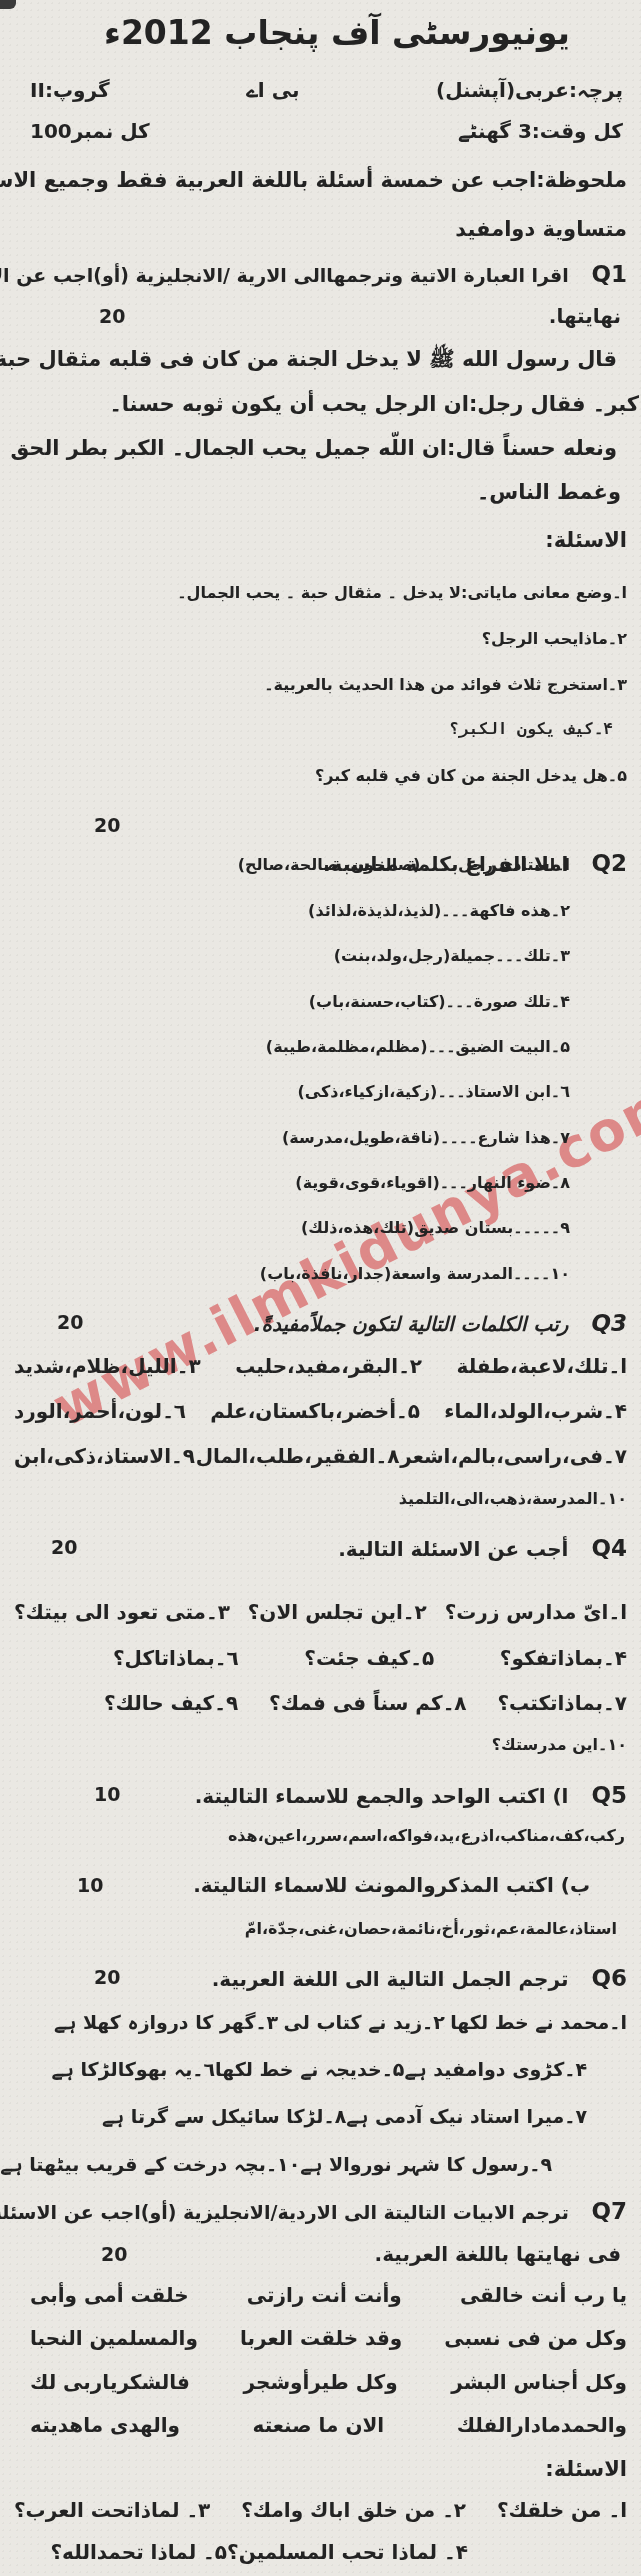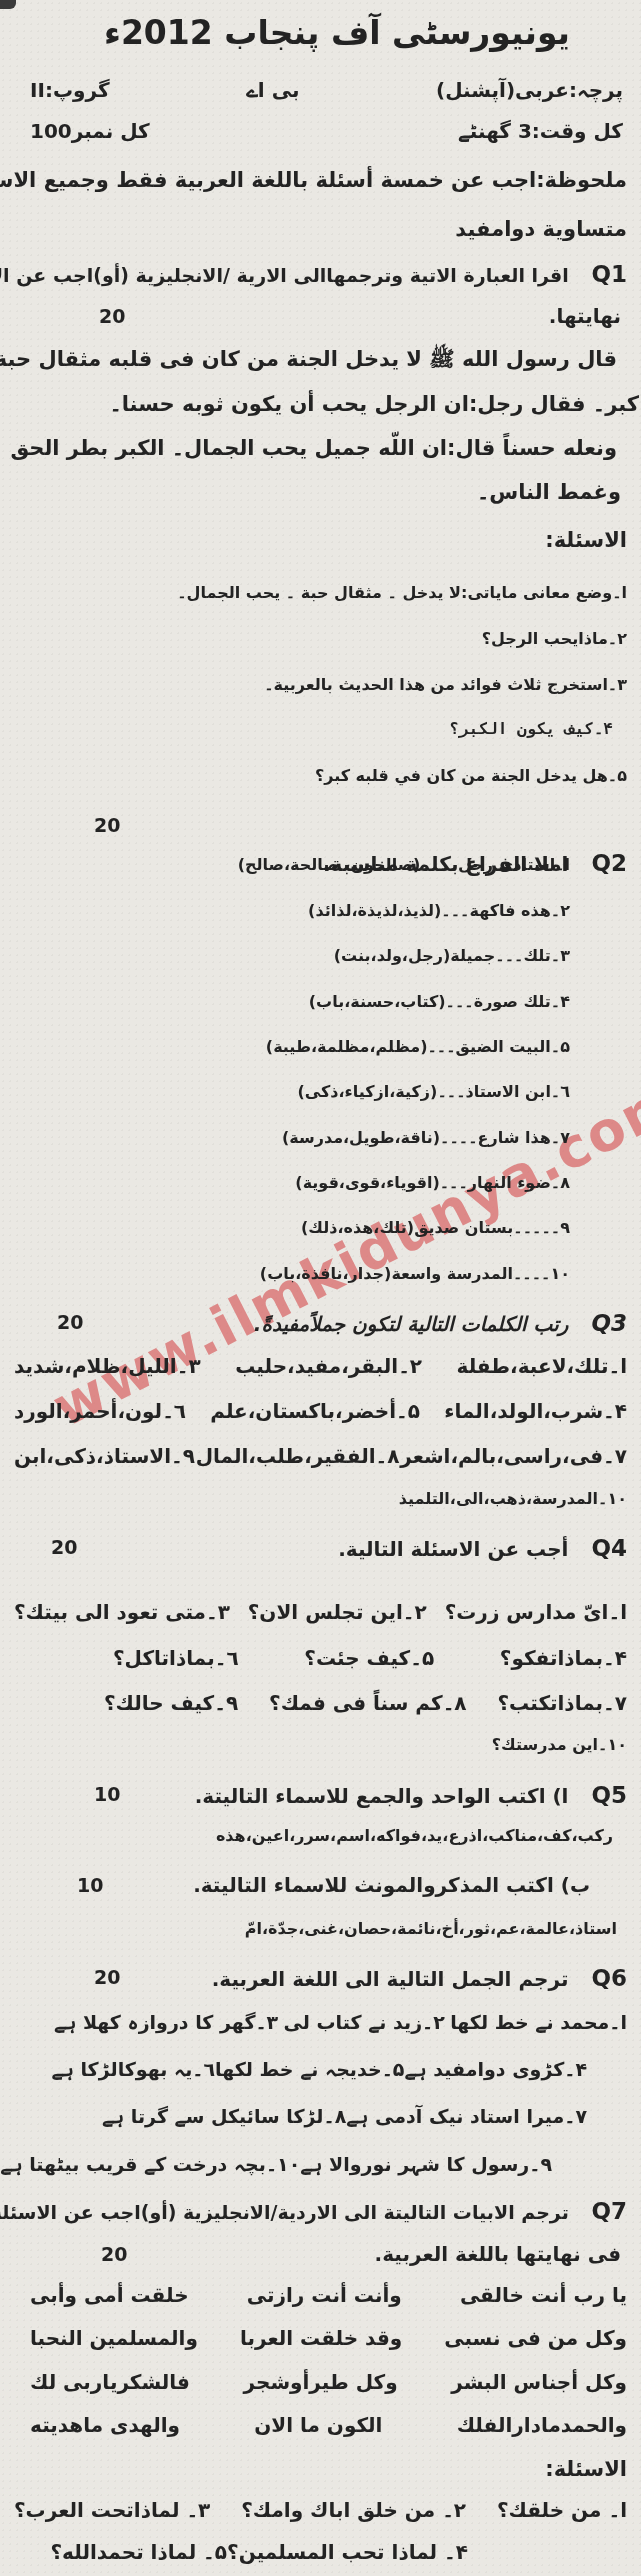--- a/index.html
+++ b/index.html
@@ -142,21 +142,21 @@
     <span>٨۔كم سناً فى فمك؟</span>
     <span>٩۔كيف حالك؟</span>
   </div>
   <div class="ln item" style="top:1735px;right:14px;">١٠۔اين مدرستك؟</div>
 
   <div class="ln" style="top:1781px;right:14px;">
     <span class="qnum">Q5</span>
     <span>ا) اكتب الواحد والجمع للاسماء التاليتة.</span>
   </div>
   <div class="marks" style="top:1783px;left:94px;">10</div>
-  <div class="ln item" style="top:1826px;right:28px;">ركب،كف،مناكب،اذرع،يد،فواكه،اسم،سرر،اعين،هذه</div>
+  <div class="ln item" style="top:1826px;right:16px;">ركب،كف،مناكب،اذرع،يد،فواكه،اسم،سرر،اعين،هذه</div>
 
   <div class="ln" style="top:1872px;right:51px;">ب) اكتب المذكروالمونث للاسماء التاليتة.</div>
   <div class="marks" style="top:1874px;left:77px;">10</div>
   <div class="ln item" style="top:1919px;right:24px;">استاذ،عالمة،عم،ثور،أخ،نائمة،حصان،غنى،جدّة،امّ</div>
 
   <div class="ln" style="top:1964px;right:14px;">
     <span class="qnum">Q6</span>
     <span>ترجم الجمل التالية الى اللغة العربية.</span>
   </div>
   <div class="marks" style="top:1966px;left:94px;">20</div>
@@ -197,21 +197,21 @@
     <span>وقد خلقت العربا</span>
     <span>والمسلمين النحبا</span>
   </div>
   <div class="flexrow" style="top:2369px;right:14px;left:30px;">
     <span>وكل أجناس البشر</span>
     <span>وكل طيرأوشجر</span>
     <span>فالشكرياربى لك</span>
   </div>
   <div class="flexrow" style="top:2412px;right:14px;left:30px;">
     <span>والحمدمادارالفلك</span>
-    <span>الكون ما الان</span>
+    <span>الان ما صنعته</span>
     <span>والهدى ماهديته</span>
   </div>
 
   <div class="ln note" style="top:2456px;right:14px;">الاسئلة:</div>
 
   <div class="flexrow" style="top:2497px;right:14px;left:14px;">
     <span>ا۔ من خلقك؟</span>
     <span>٢۔ من خلق اباك وامك؟</span>
     <span>٣۔ لماذاتحت العرب؟</span>
   </div>

